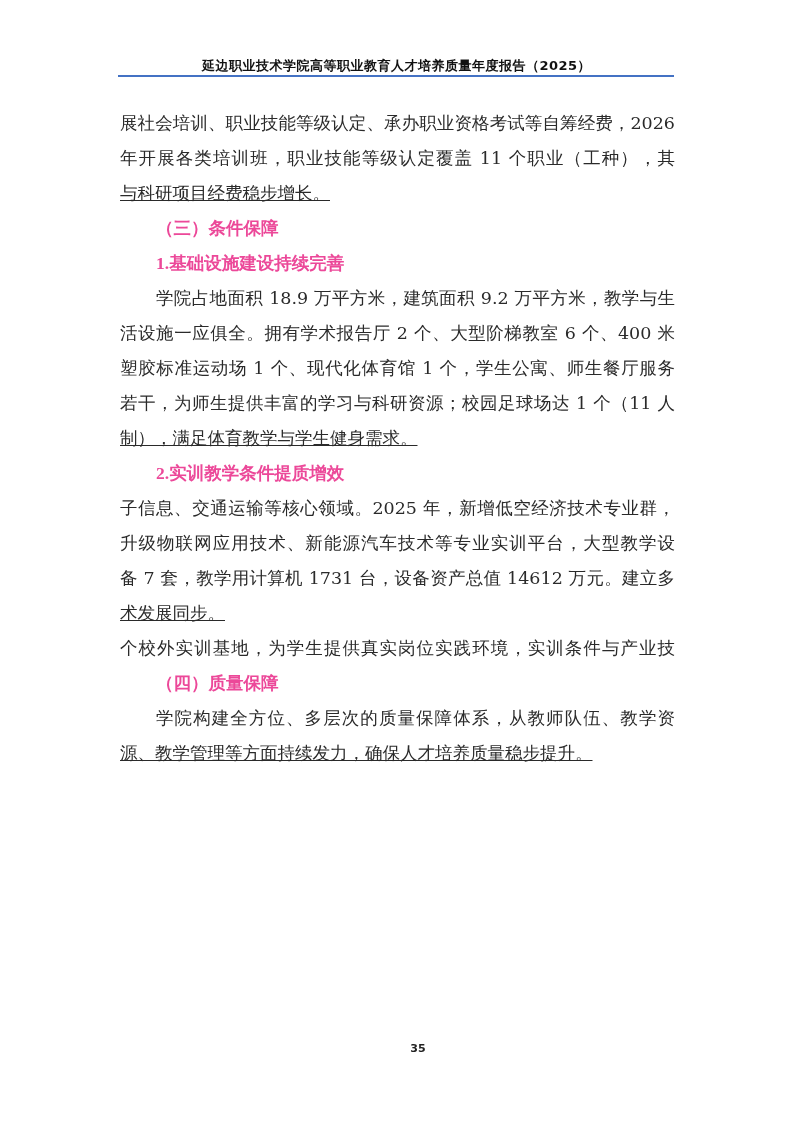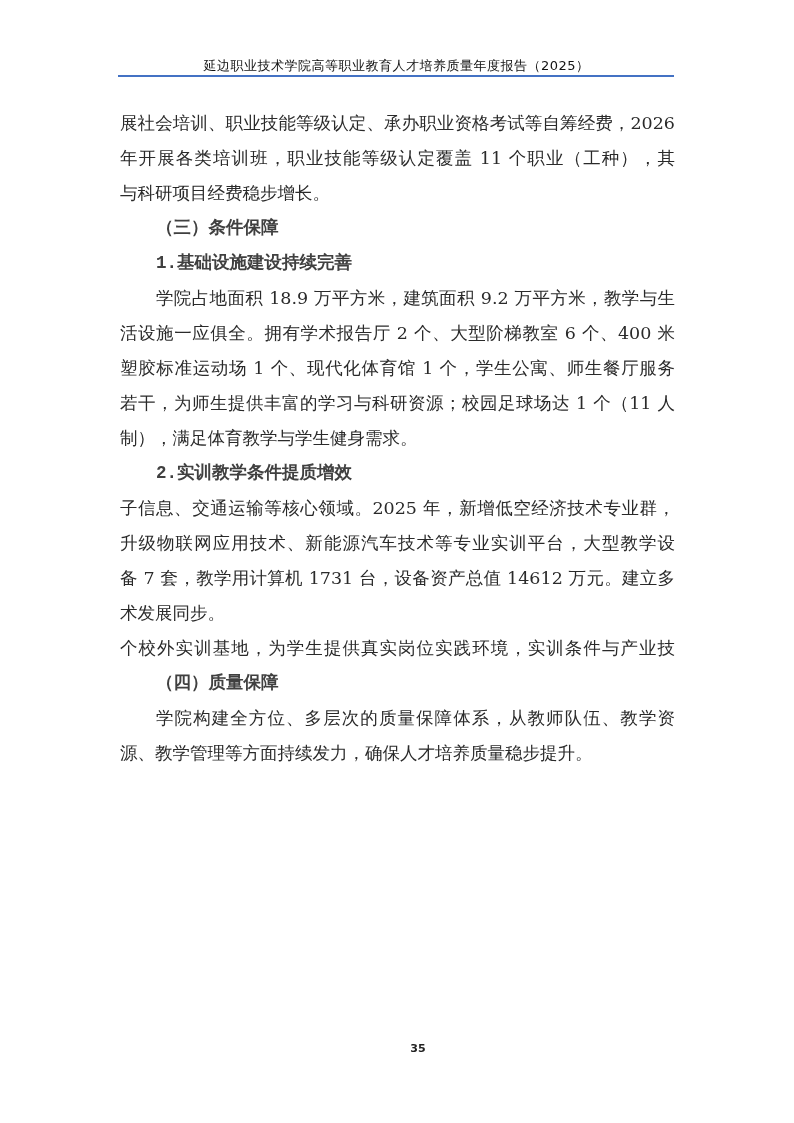--- a/index.html
+++ b/index.html
@@ -1,27 +1,27 @@
 <!DOCTYPE html>
 <html><head>
 <meta charset="utf-8">
 <style>
   html, body { margin: 0; padding: 0; background: #ffffff; }
   body { width: 794px; height: 1123px; position: relative; overflow: hidden;
          font-family: "DejaVu Sans", "Liberation Sans", sans-serif; color: #222; }
   .header { position: absolute; top: 57px; left: 120px; width: 553px; text-align: center;
-            font-size: 13px; font-weight: normal; color: #111; letter-spacing: 0.5px; }
+            font-size: 13px; font-weight: bold; color: #111; letter-spacing: 0.5px; }
   .header-rule { position: absolute; top: 75px; left: 118px; width: 556px; height: 2px; background: #4472c4; }
   .content { position: absolute; top: 106px; left: 120px; width: 555px; }
   .line { font-size: 17.5px; line-height: 35px; height: 35px; white-space: nowrap; color: #2a2a2a;
           font-family: "DejaVu Serif", "Liberation Serif", serif; text-align: justify; text-align-last: justify; }
-  .line.last { text-align-last: left; }
+  .line.last { text-align-last: left; text-decoration: underline; }
   .line.indent { padding-left: 36px; }
-  .heading { font-size: 17.5px; line-height: 35px; height: 35px; font-weight: bold; color: #404040;
-             padding-left: 36px; font-family: Liberation Mono, monospace; }
+  .heading { font-size: 17.5px; line-height: 35px; height: 35px; font-weight: bold; color: #ec4899;
+             padding-left: 36px; font-family: Liberation Serif, serif; }
   .page-num { position: absolute; top: 1042px; left: 0; width: 794px; text-align: center;
               font-size: 11px; font-weight: bold; color: #222; padding-left: 21px; }
 </style>
 </head>
 <body>
 
 <div>
   <div class="header">延边职业技术学院高等职业教育人才培养质量年度报告（2025）</div>
   <div class="header-rule"></div>
 </div>

